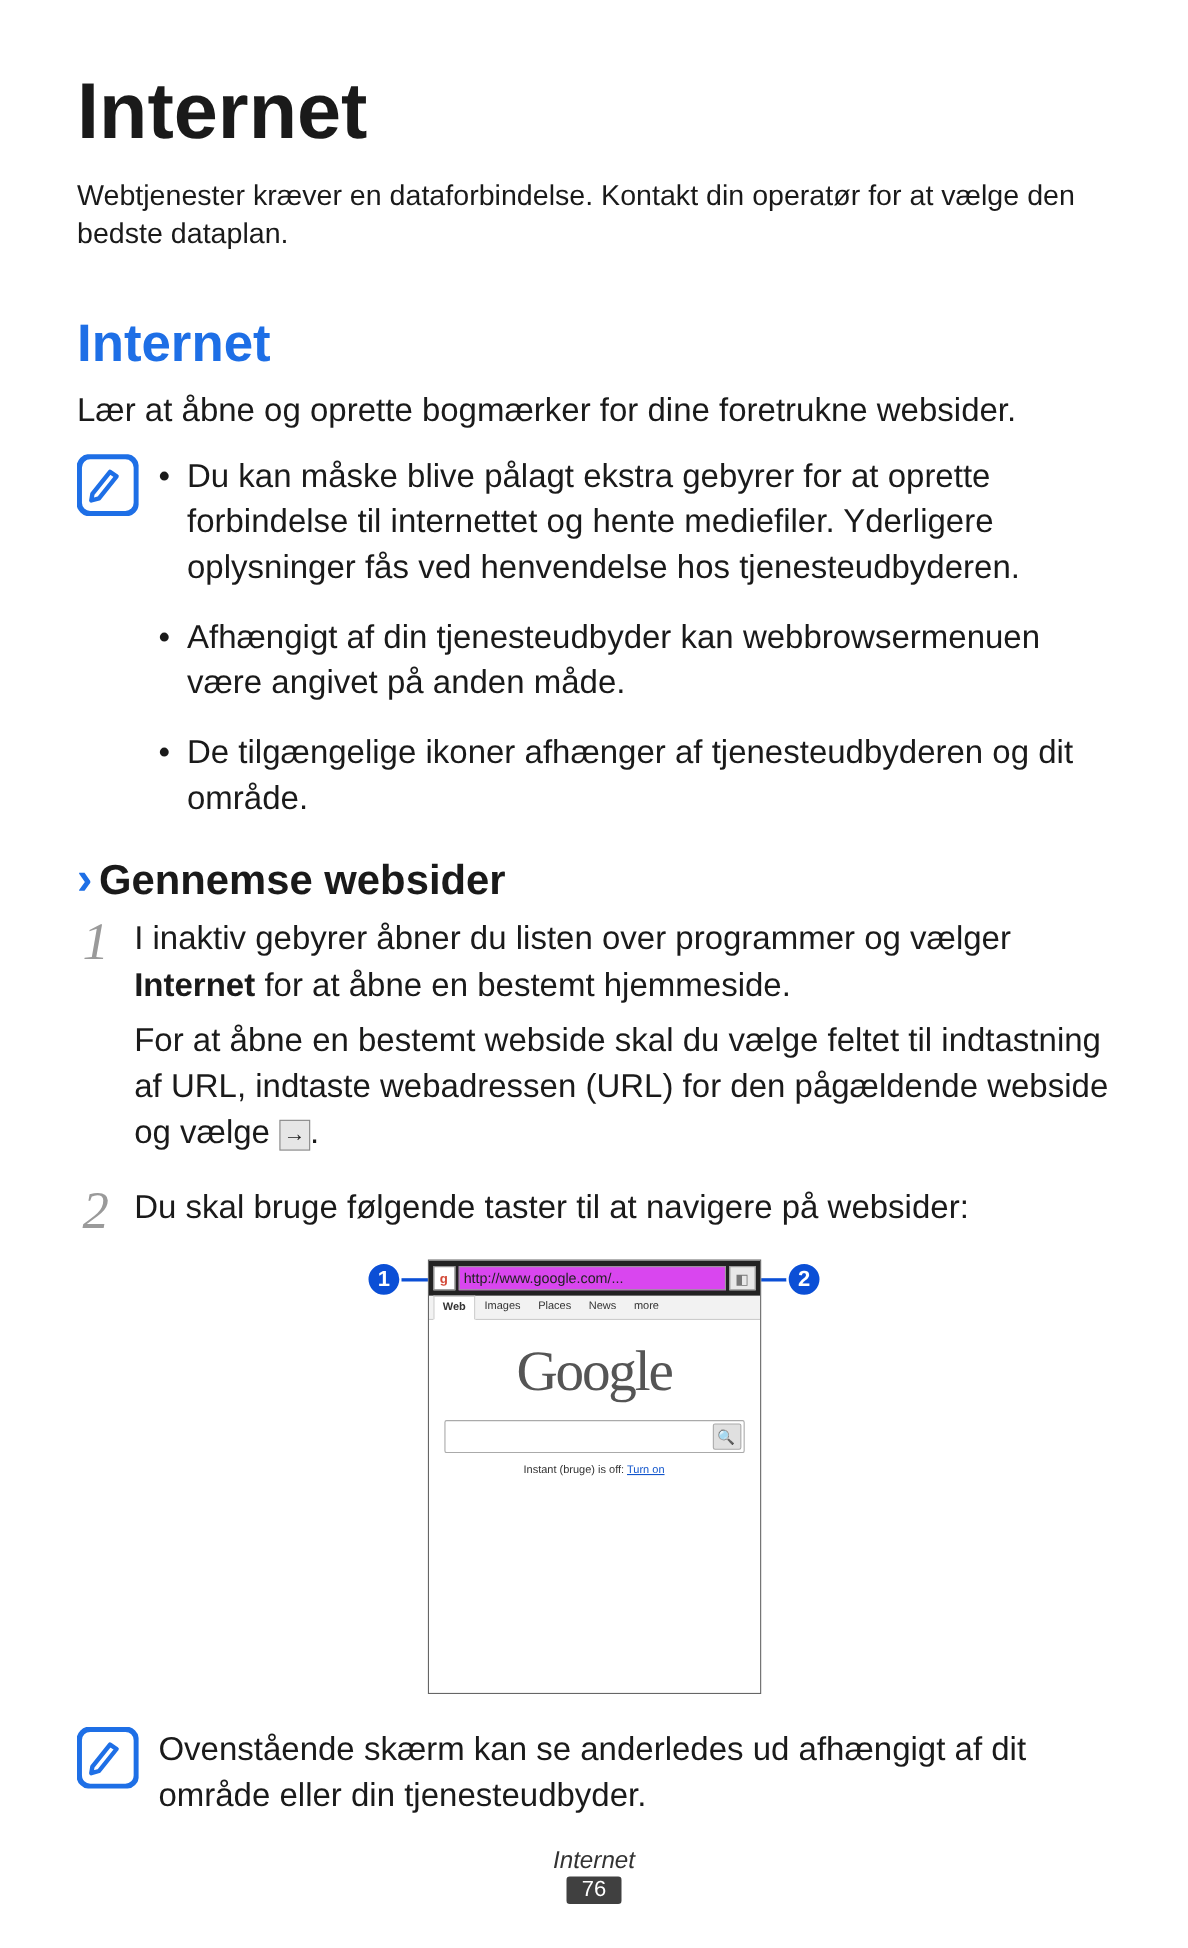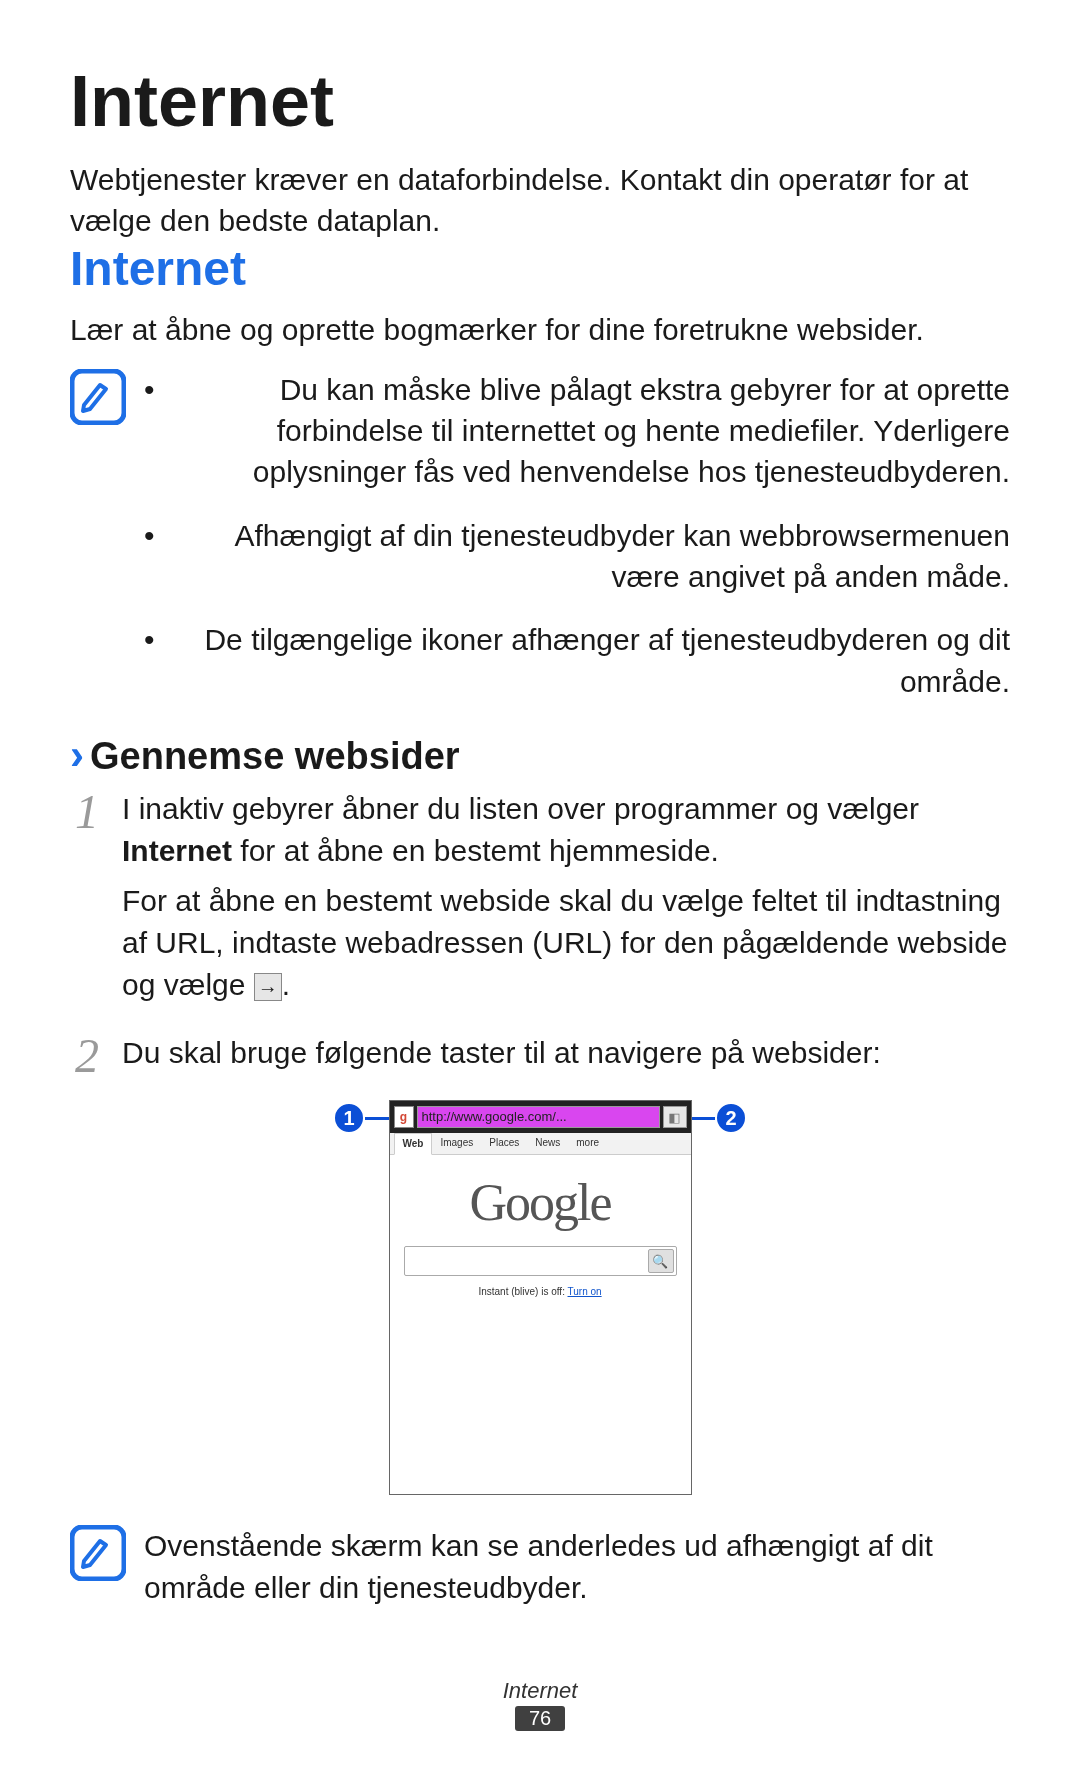--- a/index.html
+++ b/index.html
@@ -11,22 +11,23 @@
     color: #1a1a1a;
     position: relative;
     padding: 60px 70px 0 70px;
   }
   h1.page-title {
     font-size: 72px;
     font-weight: bold;
     margin-bottom: 18px;
   }
   p.intro {
-    font-size: 30px;
+    font-size: 26px;
     line-height: 1.35;
+    margin-bottom: 55px;
   }
   h2.section-heading {
     font-size: 48px;
     font-weight: bold;
     color: #1e6fe6;
     margin-bottom: 14px;
   }
   p.section-intro {
     font-size: 30px;
     line-height: 1.35;
@@ -37,21 +38,20 @@
     align-items: flex-start;
     gap: 18px;
     margin-bottom: 28px;
   }
   .note-icon-svg { flex: 0 0 auto; }
   .note-list {
     font-size: 30px;
     line-height: 1.38;
     list-style: none;
     flex: 1;
-    text-align: right;
   }
   .note-list li {
     position: relative;
     padding-left: 26px;
     margin-bottom: 22px;
   }
   .note-list li:last-child { margin-bottom: 0; }
   .note-list li::before {
     content: "•";
     position: absolute;
@@ -321,21 +321,21 @@
       <div class="g-tab">Images</div>
       <div class="g-tab">Places</div>
       <div class="g-tab">News</div>
       <div class="g-tab">more</div>
     </div>
     <div class="google-logo">Google</div>
     <div class="g-search">
       <div class="g-mag">🔍</div>
     </div>
     <div class="g-instant">
-      <span>Instant (blive) is off: </span><span class="link">Turn on</span>
+      <span>Instant (bruge) is off: </span><span class="link">Turn on</span>
     </div>
   </div>
 </div>
 
 <div class="note-block">
   <svg class="note-icon-svg" width="56" height="56" viewBox="0 0 56 56">
     <rect x="2" y="2" width="52" height="52" rx="10" ry="10" fill="none" stroke="#1e6fe6" stroke-width="5"></rect>
     <path d="M14 36 L30 16 L36 20 L20 40 L13 42 Z" fill="none" stroke="#1e6fe6" stroke-width="4" stroke-linejoin="round"></path>
   </svg>
   <p style="font-size:30px; line-height:1.38; flex:1;">Ovenstående skærm kan se anderledes ud afhængigt af dit område eller din tjenesteudbyder.</p>

